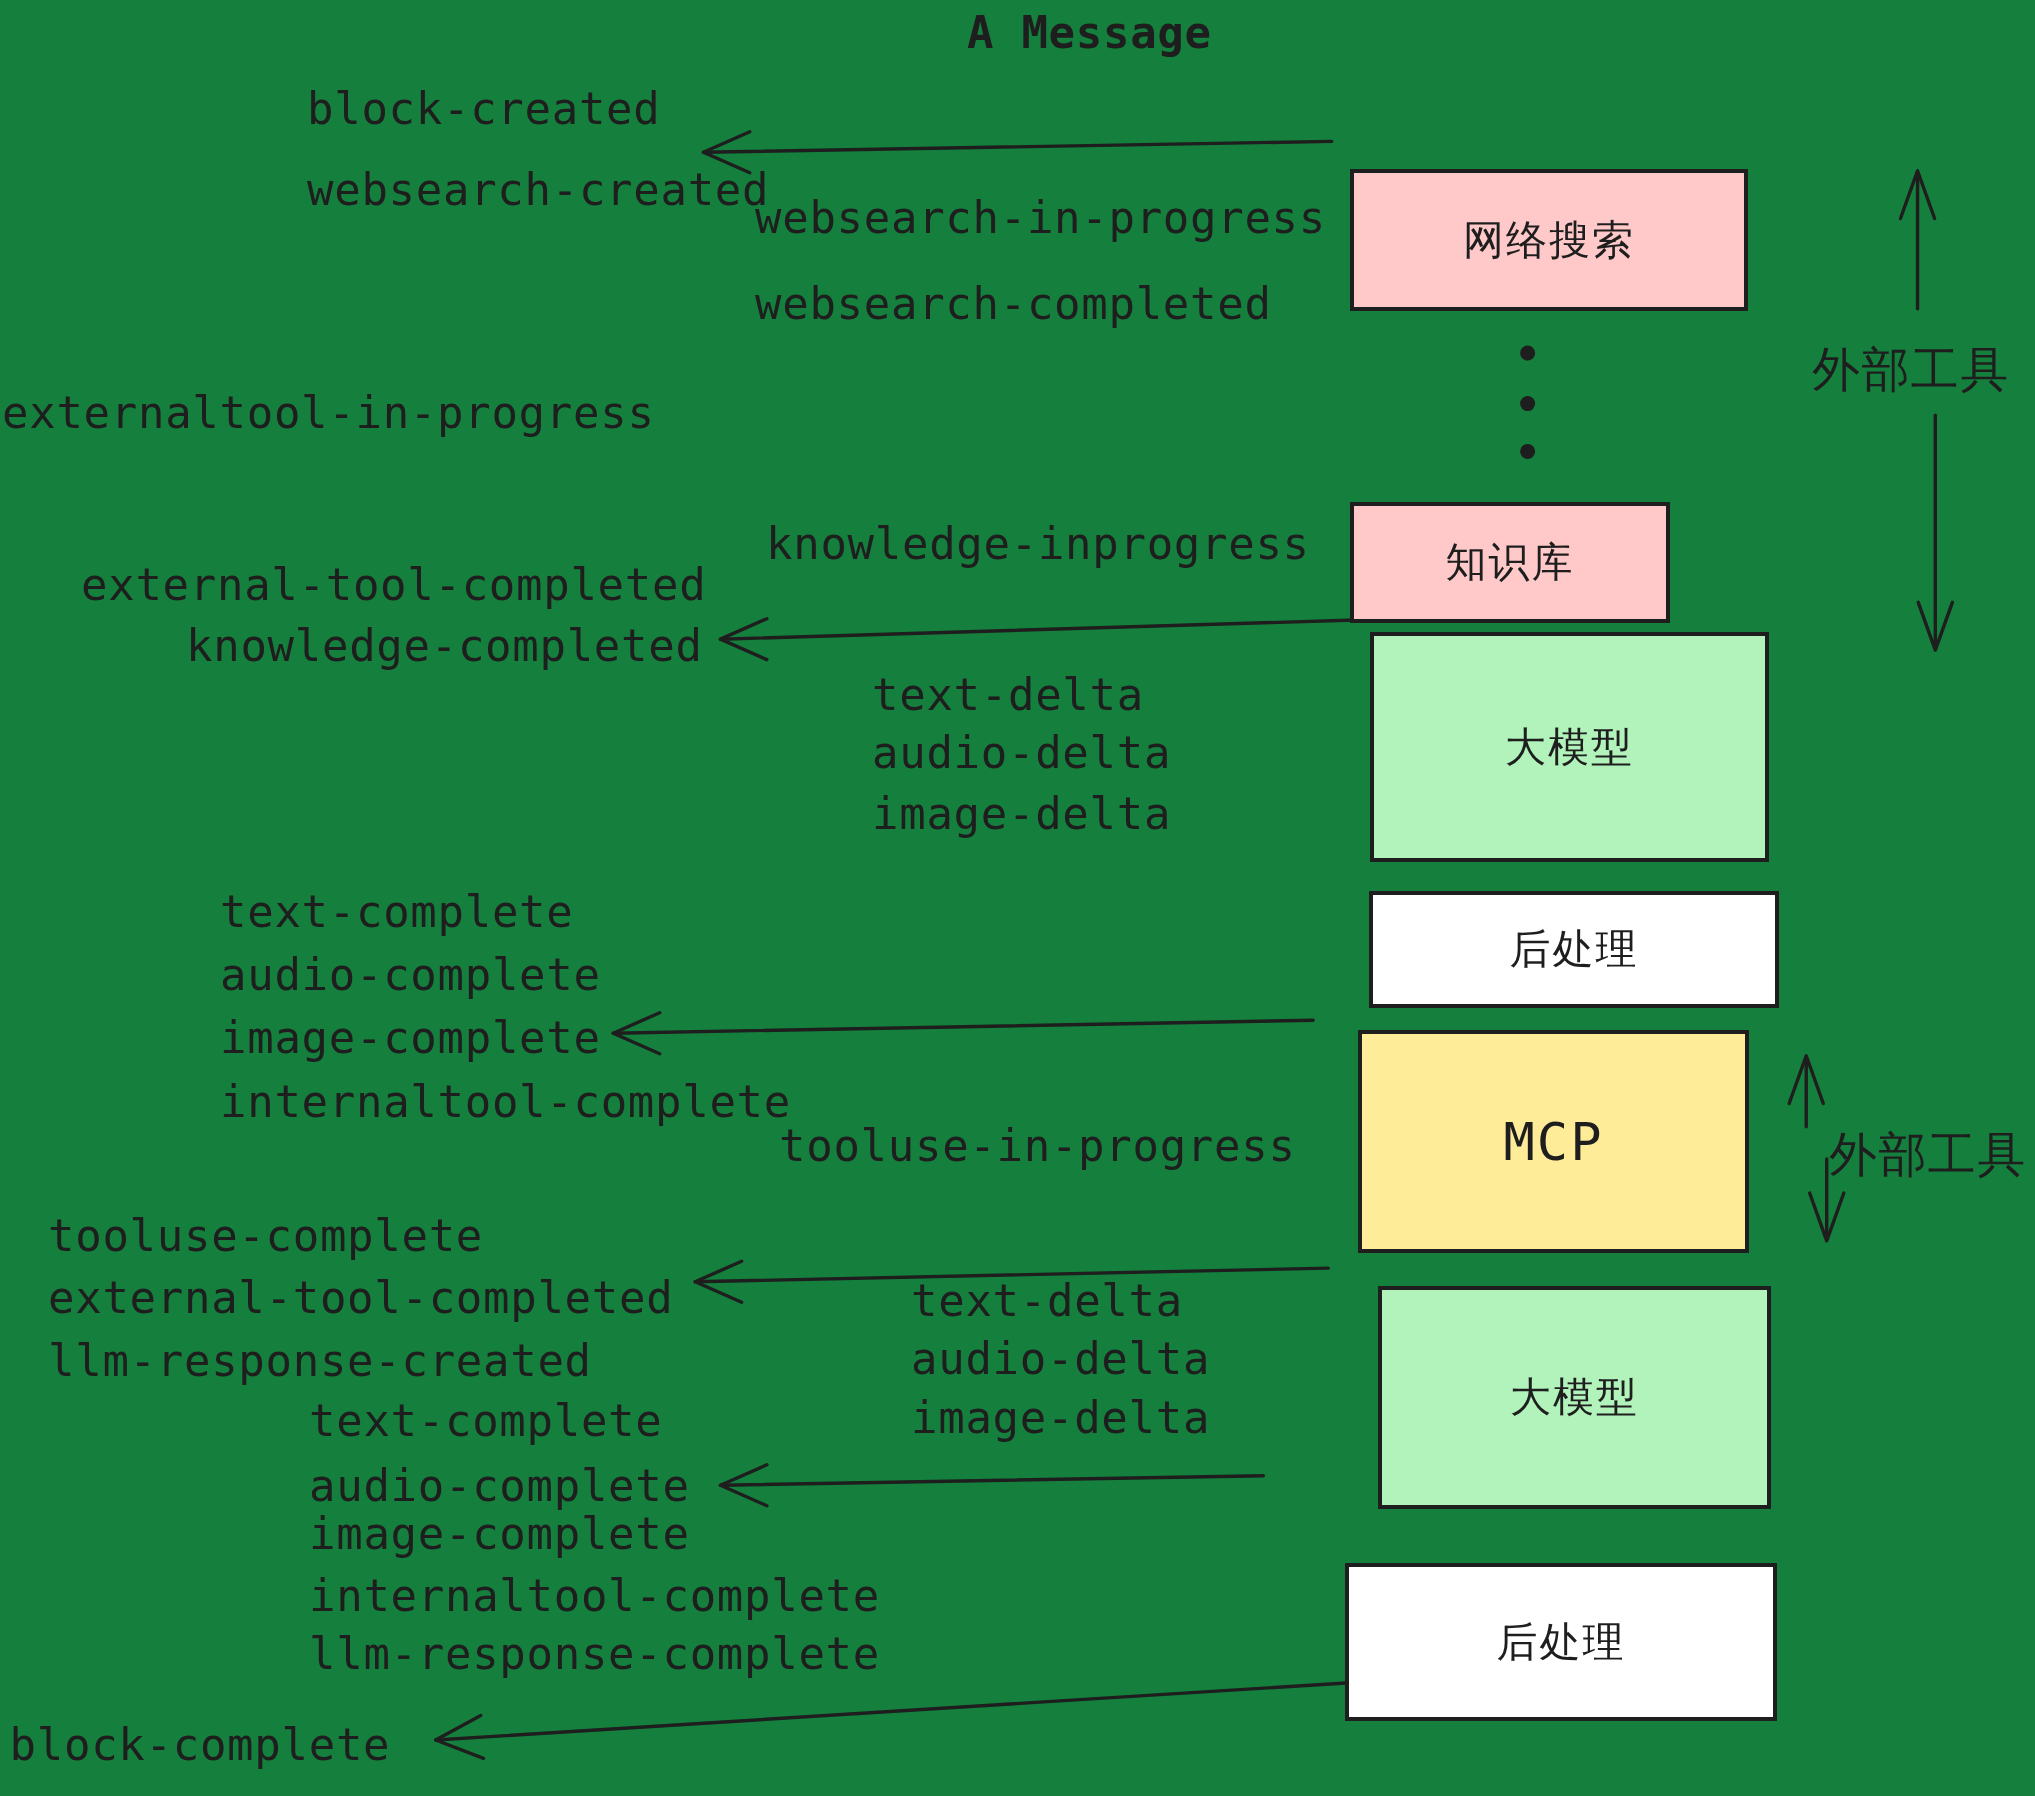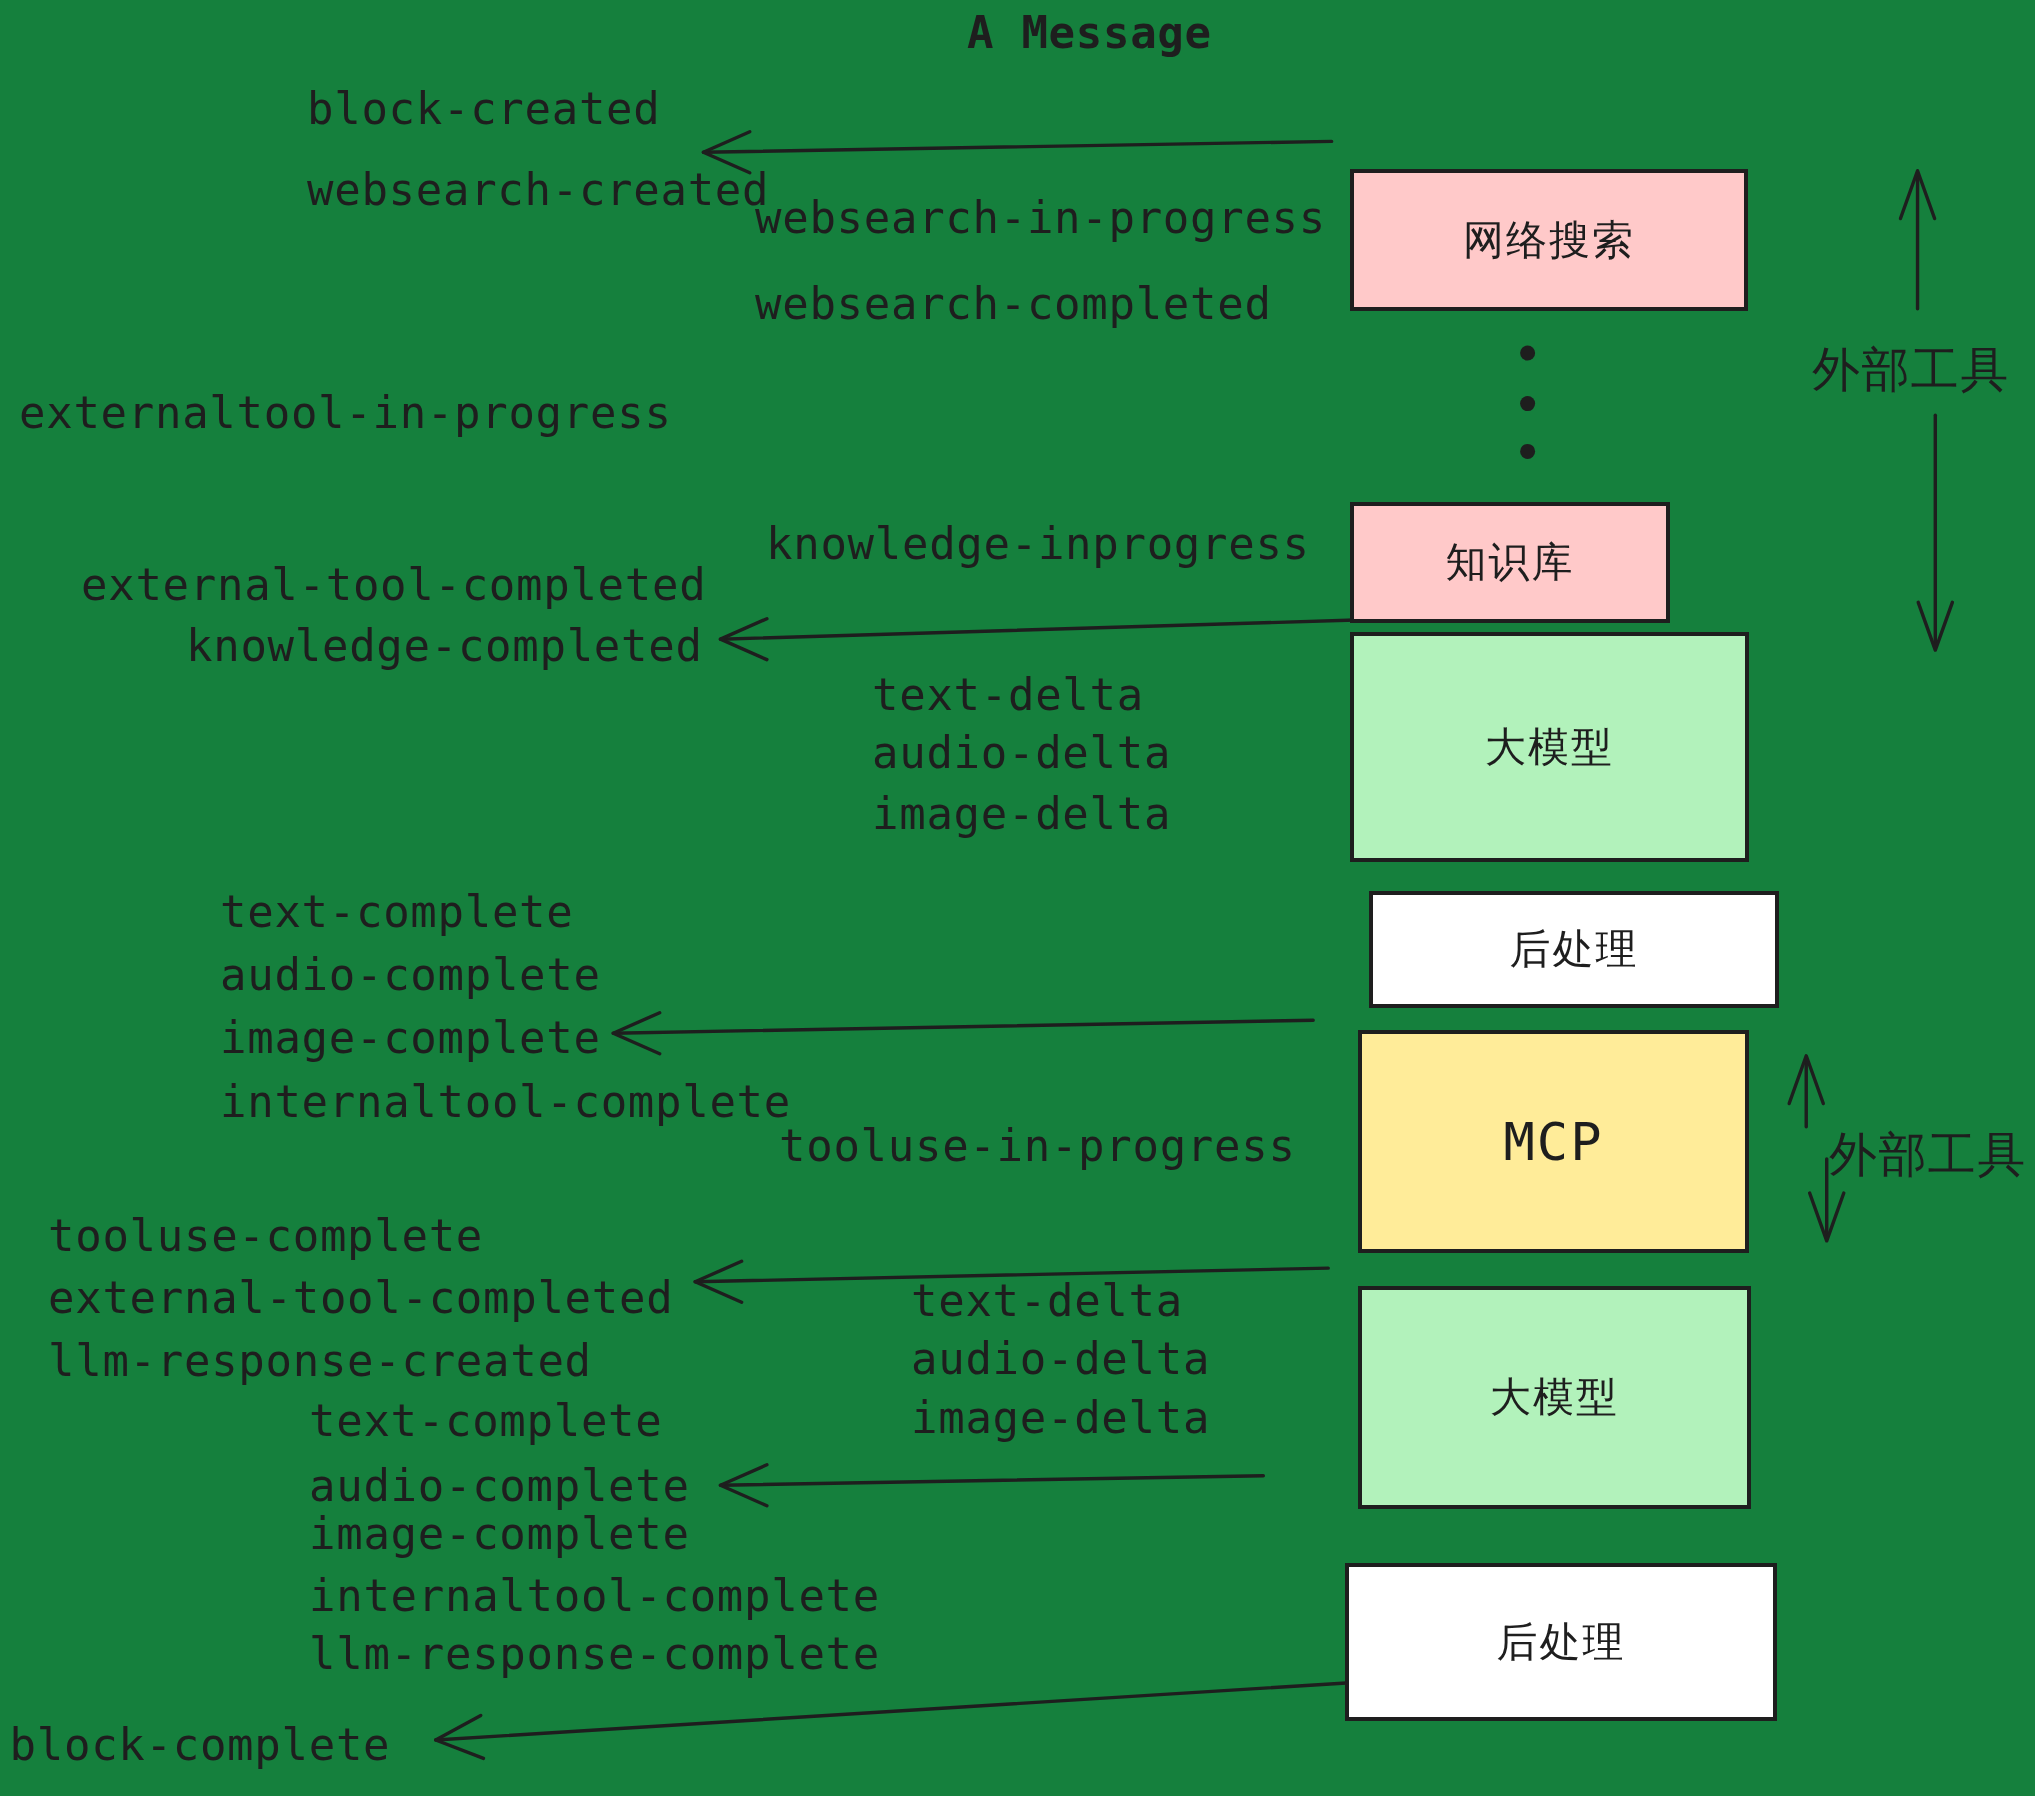--- a/index.html
+++ b/index.html
@@ -47,21 +47,21 @@
     line-height:1;
     color:var(--ink);
     white-space:nowrap;
   }
   .box .lbl.latin{
     font-family:"DejaVu Sans Mono","Liberation Mono",monospace;
     font-size:52px;
     font-weight:400;
   }
   .box.pink{background:var(--pink);}
-  .box.green{background:var(--green);}
+  .box.green{background:var(--green);margin-left:20px;}
   .box.yellow{background:var(--yellow);}
   .box.white{background:var(--paper);}
   .side-label{
     position:absolute;
     font-family:"DejaVu Sans","Liberation Sans",sans-serif;
     font-size:48px;
     letter-spacing:1.4px;
     line-height:1;
     white-space:nowrap;
     color:var(--ink);
@@ -150,21 +150,21 @@
     <span class="lbl">后处理</span>
   </div>
 
   <div class="side-label" style="left:1812px;top:323px">外部工具</div>
   <div class="side-label" style="left:1829px;top:1108px">外部工具</div>
 
   <div class="ev" style="left:307px;top:87px">block-created</div>
   <div class="ev" style="left:307px;top:168px">websearch-created</div>
   <div class="ev" style="left:755px;top:196px">websearch-in-progress</div>
   <div class="ev" style="left:755px;top:282px">websearch-completed</div>
-  <div class="ev" style="left:19px;top:391px">externaltool-in-progress</div>
+  <div class="ev" style="left:2px;top:391px">externaltool-in-progress</div>
   <div class="ev" style="left:766px;top:522px">knowledge-inprogress</div>
   <div class="ev" style="left:81px;top:563px">external-tool-completed</div>
   <div class="ev" style="left:186px;top:624px">knowledge-completed</div>
   <div class="ev" style="left:872px;top:673px">text-delta</div>
   <div class="ev" style="left:872px;top:731px">audio-delta</div>
   <div class="ev" style="left:872px;top:792px">image-delta</div>
   <div class="ev" style="left:220px;top:890px">text-complete</div>
   <div class="ev" style="left:220px;top:953px">audio-complete</div>
   <div class="ev" style="left:220px;top:1016px">image-complete</div>
   <div class="ev" style="left:220px;top:1080px">internaltool-complete</div>

